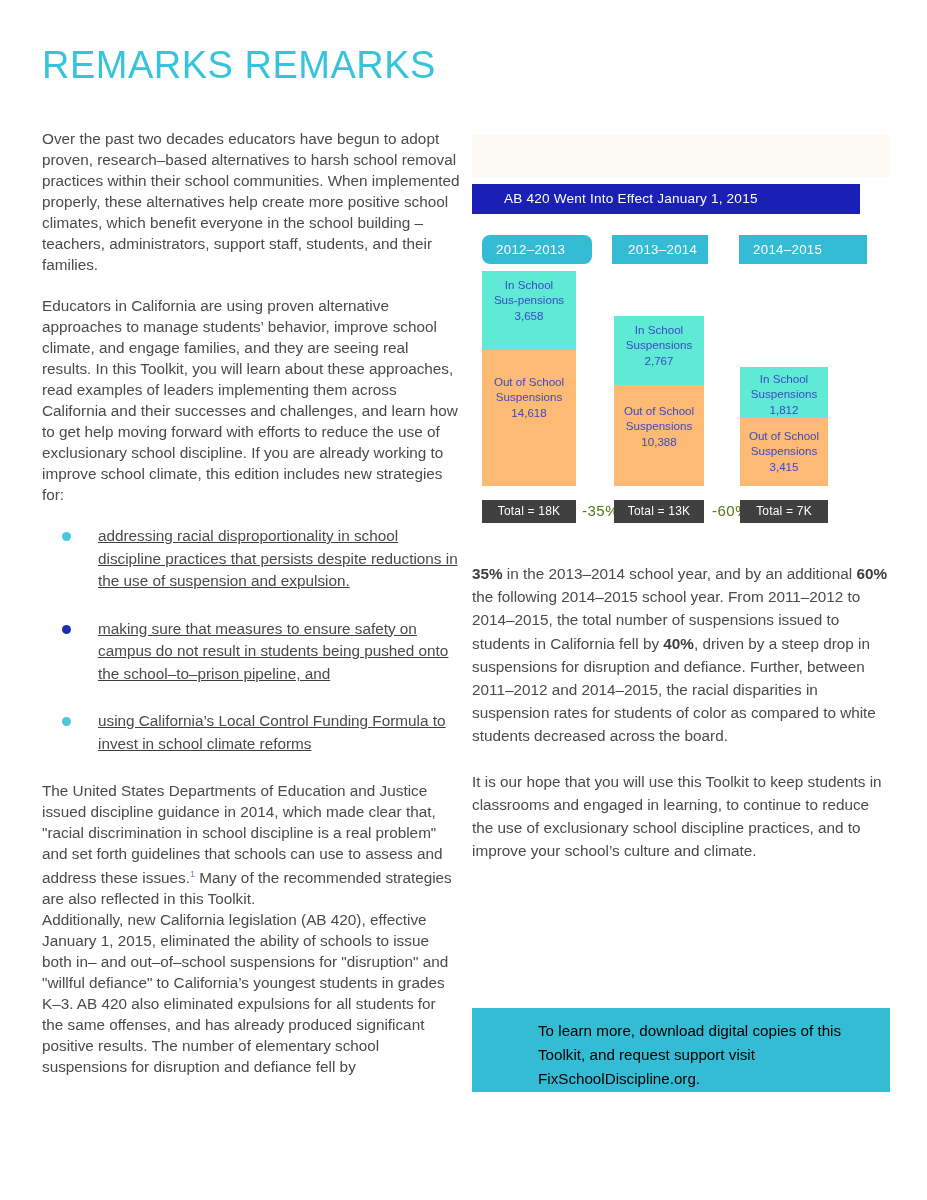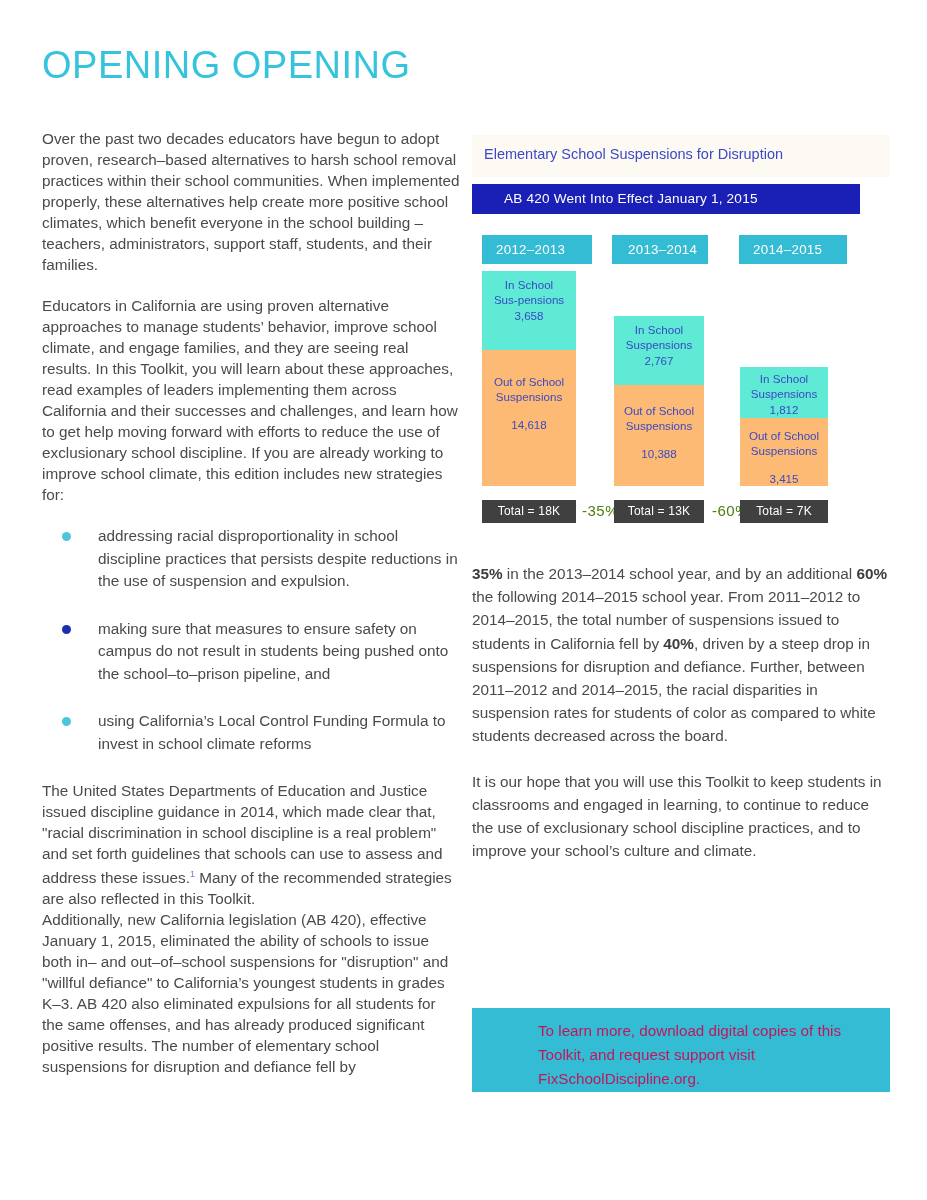--- a/index.html
+++ b/index.html
@@ -49,20 +49,21 @@
     margin: 0 0 20px 0;
     font-weight: 300;
   }
   .body-par.tight { margin-bottom: 0; }
 
   
   #bullet-list {
     margin: 8px 0 16px 0;
     padding: 0;
     list-style: none;
+    text-decoration: underline;
   }
   .bullet-item {
     position: relative;
     padding-left: 56px;
     font-size: 15.3px;
     line-height: 22.5px;
     color: #4a4a4a;
     margin-bottom: 25px;
     font-weight: 300;
   }
@@ -140,21 +141,21 @@
     box-sizing: border-box;
     text-align: center;
     color: #3b49c4;
     font-size: 11.6px;
     line-height: 15.4px;
     font-weight: 300;
     padding: 6px 4px 0 4px;
   }
   .seg-in  { background: #5eead4; }
   .seg-out { background: #fdba74; }
-  .seg-out .val { display:block; margin-top: 12px; }
+  .seg-out .val { display:block; margin-top: 0; }
   .seg-in  .val { display:block; }
 
   .total-bar {
     position: absolute;
     height: 23px;
     background: #404040;
     color: #ffffff;
     font-size: 12px;
     font-weight: 400;
     line-height: 23px;
@@ -194,28 +195,28 @@
     height: 84px;
     background: #35bcd5;
   }
   #cta-text {
     position: absolute;
     left: 538px;
     top: 1019px;
     width: 330px;
     font-size: 15.2px;
     line-height: 24px;
-    color: #be185d;
+    color: #000000;
     font-weight: 300;
   }
 </style>
 </head>
 <body>
 
-<div id="page-title">OPENING OPENING</div>
+<div id="page-title">REMARKS REMARKS</div>
 
 <div id="left-col">
 
   <p class="body-par">Over the past two decades educators have begun to adopt proven, research–based alternatives to harsh school removal practices within their school communities. When implemented properly, these alternatives help create more positive school climates, which benefit everyone in the school building – teachers, administrators, support staff, students, and their families.</p>
 
   <p class="body-par">Educators in California are using proven alternative approaches to manage students’ behavior, improve school climate, and engage families, and they are seeing real results. In this Toolkit, you will learn about these approaches, read examples of leaders implementing them across California and their successes and challenges, and learn how to get help moving forward with efforts to reduce the use of exclusionary school discipline. If you are already working to improve school climate, this edition includes new strategies for:</p>
 
   <ul id="bullet-list">
     <li class="bullet-item">
       <span class="bullet-dot" style="background:#4cc6dd"></span>
@@ -233,28 +234,27 @@
 
   <p class="body-par tight"><span>The United States Departments of Education and Justice issued discipline guidance in 2014, which made clear that, "racial discrimination in school discipline is a real problem" and set forth guidelines that schools can use to assess and address these issues.</span><span class="footnote-mark">1</span><span> Many of the recommended strategies are also reflected in this Toolkit.</span></p>
 
   <p class="body-par">Additionally, new California legislation (AB 420), effective January 1, 2015, eliminated the ability of schools to issue both in– and out–of–school suspensions for "disruption" and "willful defiance" to California’s youngest students in grades K–3. AB 420 also eliminated expulsions for all students for the same offenses, and has already produced significant positive results. The number of elementary school suspensions for disruption and defiance fell by</p>
 </div>
 
 <div id="right-col">
   <div id="chart">
 
     <div id="chart-titlebar"></div>
-    <div id="chart-title">Elementary School Suspensions for Disruption</div>
 
     <div id="ab420-banner"></div>
     <div id="ab420-label">AB 420 Went Into Effect January 1, 2015</div>
 
-    <div class="year-tab" style="left:10px; top:100px; width:110px;">2012–2013</div>
+    <div class="year-tab" style="left:10px; top:100px; width:110px;border-radius:8px;">2012–2013</div>
     <div class="year-tab" style="left:140px; top:100px; width:96px;padding-left:16px;">2013–2014</div>
-    <div class="year-tab" style="left:267px; top:100px; width:108px;">2014–2015</div>
+    <div class="year-tab" style="left:267px; top:100px; width:128px;">2014–2015</div>
 
     <div class="col-seg seg-in" style="left:10px; top:136px; width:94px; height:79px;">
       <span>In School Sus‑pensions</span>
       <span class="val">3,658</span>
     </div>
     <div class="col-seg seg-out" style="left:10px; top:215px; width:94px; height:136px; padding-top:24px;">
       <span>Out of School Suspensions</span>
       <span class="val">14,618</span>
     </div>
     <div class="total-bar" style="left:10px; top:365px; width:94px;">Total = 18K</div>

